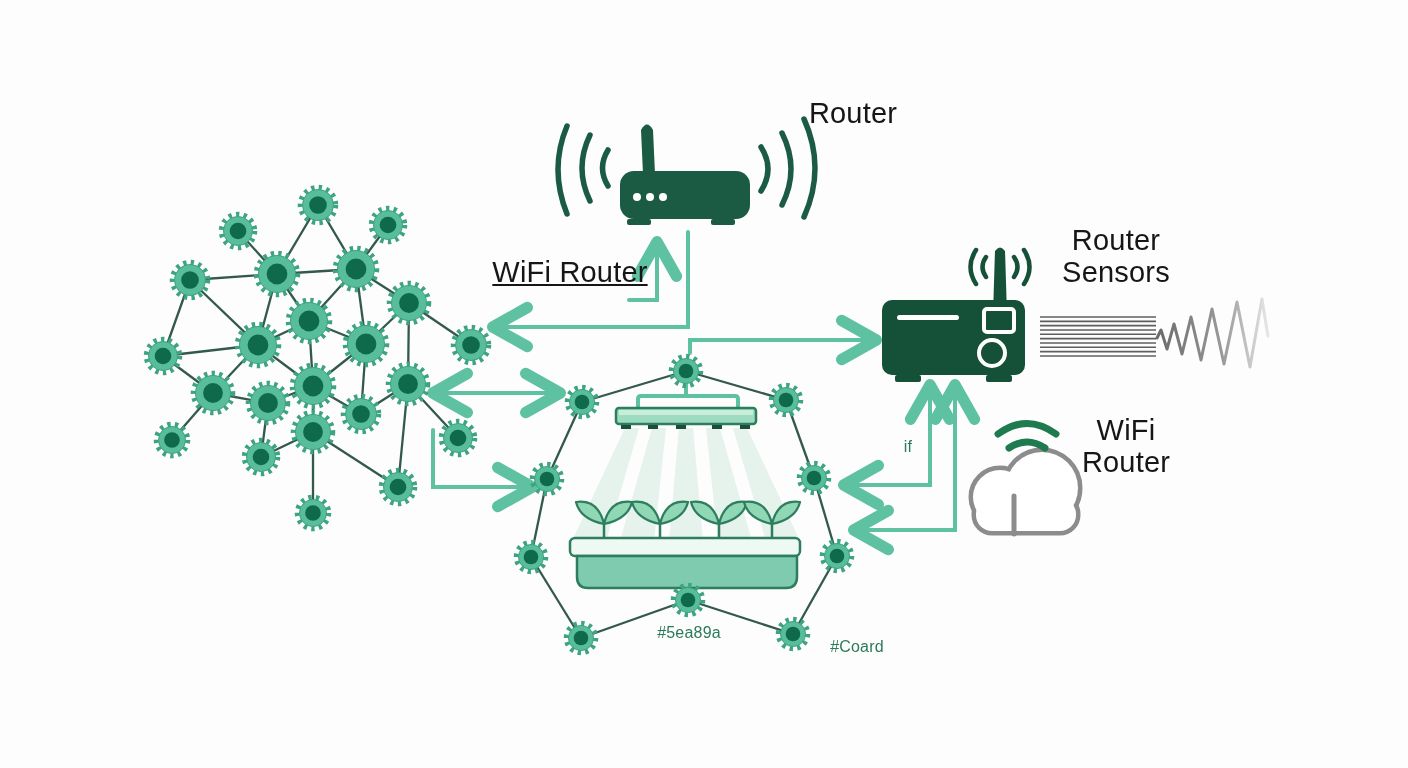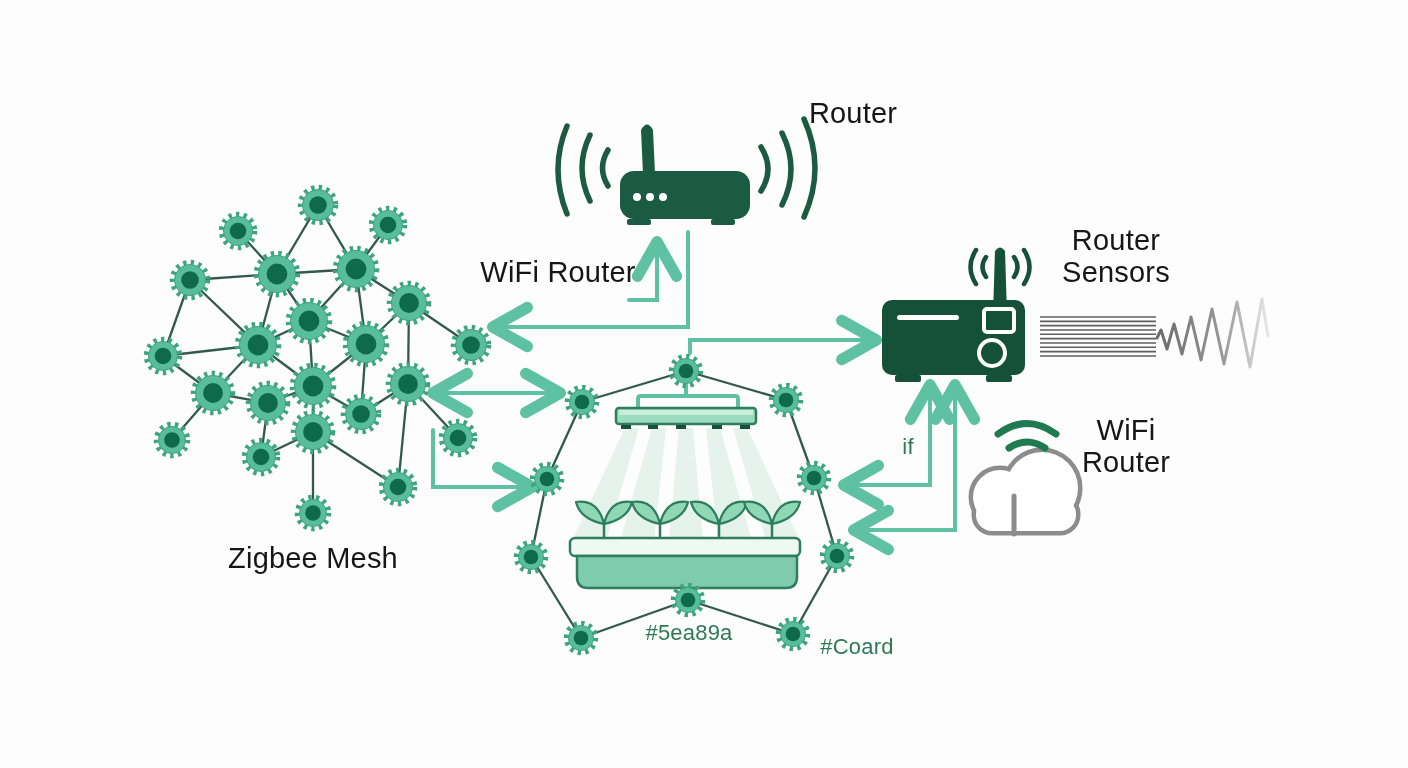--- a/index.html
+++ b/index.html
@@ -11,21 +11,21 @@
   .stage{position:relative;width:1192px;height:768px;}
   svg{position:absolute;left:0;top:0;}
 
   
   .label{
     position:absolute;transform:translateX(-50%);
     font-size:29px;line-height:32px;color:var(--ink,#161616);
     white-space:nowrap;text-align:center;letter-spacing:.2px;
   }
   .label span{display:block;}
-  .label.green{color:var(--green-text,#2c7a57);font-size:22px;}
+  .label.green{color:var(--green-text,#2c7a57);font-size:16px;}
 
   
   .mesh-line{stroke:var(--mesh-line,#33584e);stroke-width:2.3;}
   .gear-teeth{fill:none;stroke:var(--node-teeth,#3da381);stroke-width:6.5;stroke-dasharray:3.2 4.1;}
   .gear-body{fill:var(--node-fill,#57bd9b);stroke:var(--node-teeth,#3da381);stroke-width:1;}
   .gear-core{fill:var(--node-core,#0e6a4b);}
   .arrow{stroke:var(--teal-arrow,#5ec1a2);stroke-width:4;fill:none;stroke-linecap:round;}
   .ah-path{stroke:var(--teal-arrow,#5ec1a2);stroke-width:2.6;fill:none;stroke-linecap:round;stroke-linejoin:round;}
   .dark{fill:var(--dark-green,#1b5b43);}
   .gdark{fill:var(--gateway-green,#155038);}
@@ -396,28 +396,27 @@
         </g>
         <g transform="translate(793,634)">
           <circle r="14" class="gear-teeth"></circle>
           <circle r="12.5" class="gear-body"></circle>
           <circle r="7.3" class="gear-core"></circle>
         </g>
       </g>
   </svg>
 
   <div class="label" style="left:853px;top:97px;">Router</div>
-  <div class="label" style="left:558px;top:256px;">WiFi Router</div>
+  <div class="label" style="left:570px;top:256px;text-decoration:underline;">WiFi Router</div>
   <div class="label" style="left:1116px;top:224px;">
     <span>Router</span>
     <span>Sensors</span>
   </div>
   <div class="label" style="left:1126px;top:414px;">
     <span>WiFi</span>
     <span>Router</span>
   </div>
   <div class="label" style="left:313px;top:542px;">
-    <span>Zigbee Mesh</span>
   </div>
   <div class="label green" style="left:908px;top:431px;">if</div>
   <div class="label green" style="left:689px;top:617px;">#5ea89a</div>
   <div class="label green" style="left:857px;top:631px;">#Coard</div>
 </div>
 
 </body></html>

